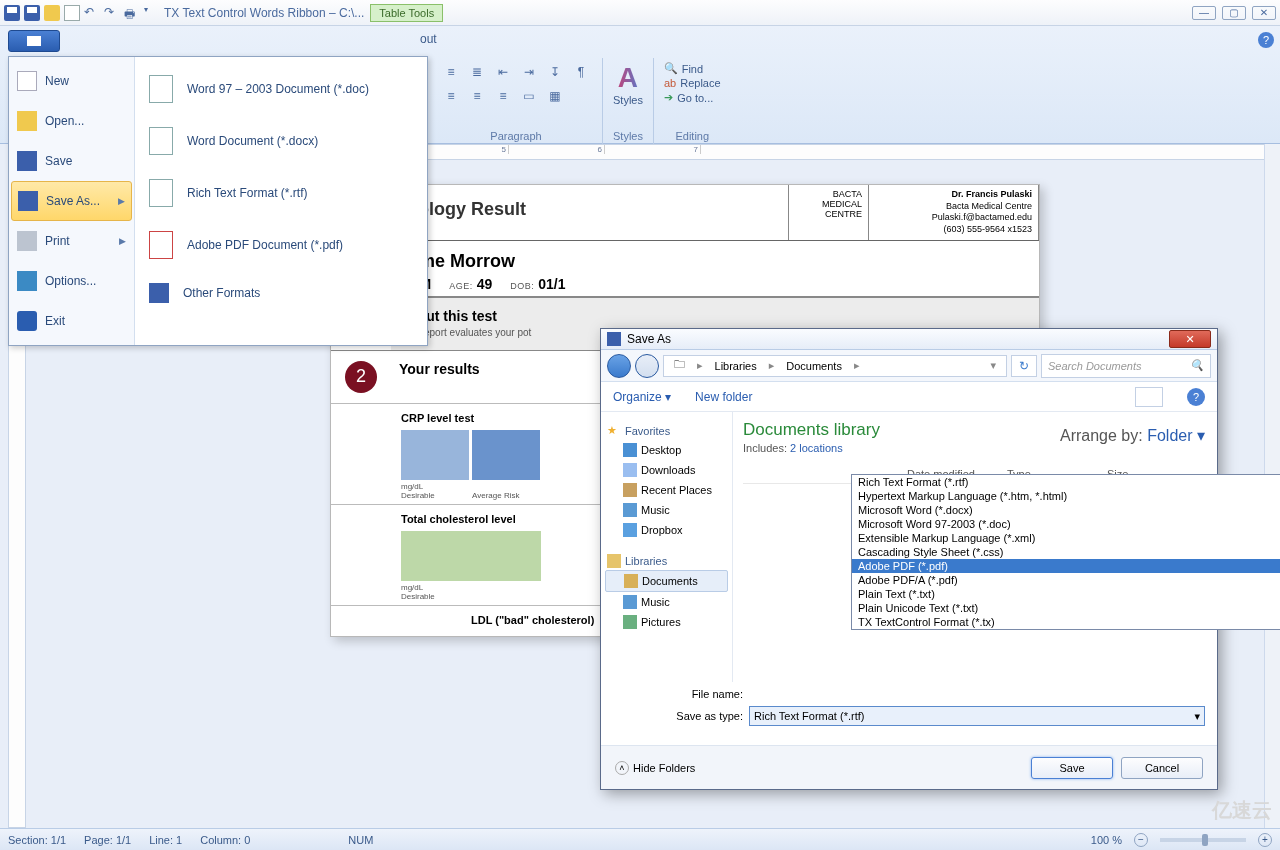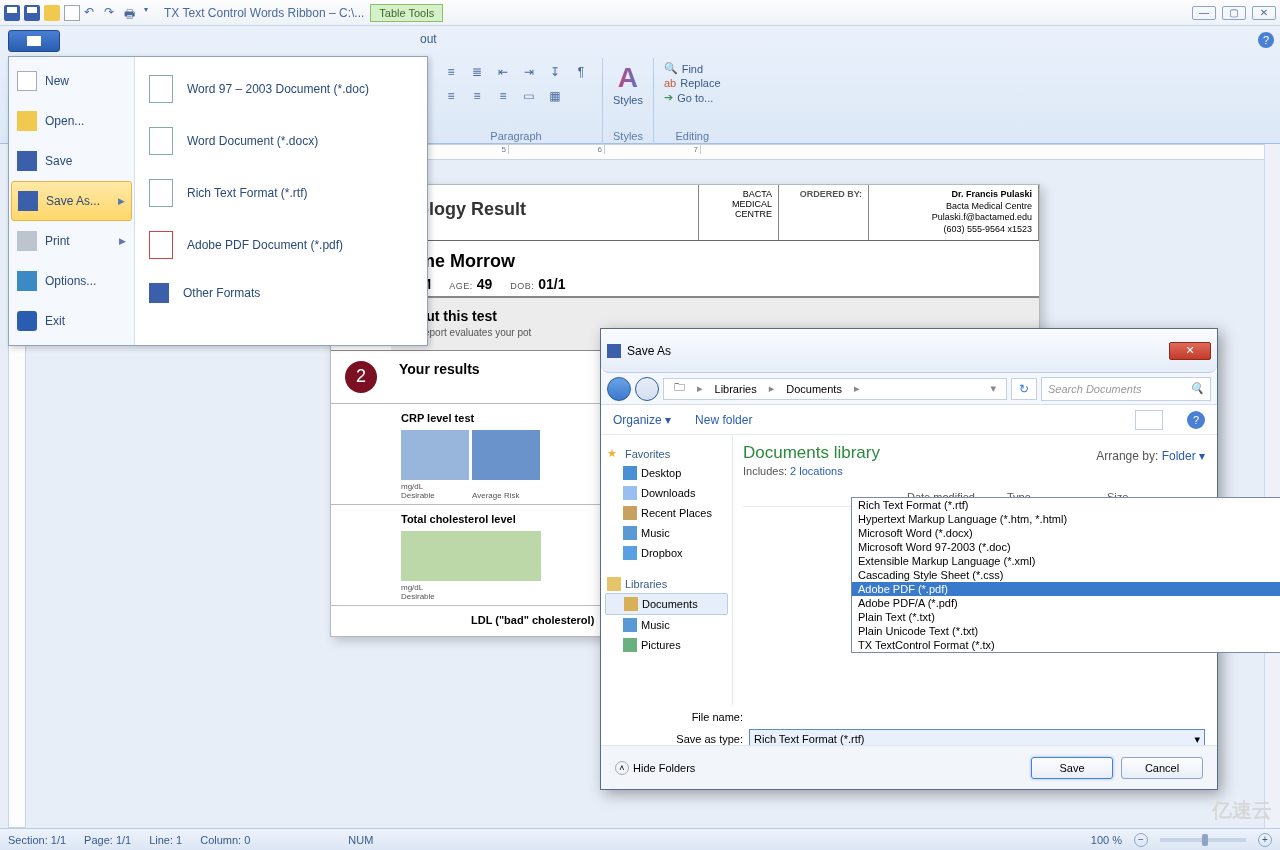--- a/index.html
+++ b/index.html
@@ -80,21 +80,21 @@
 .barzone{display:flex;height:50px;gap:3px;margin-bottom:2px;}
 .bar{flex:0 0 68px;}
 .bar.b1{background:#98b5db;}
 .bar.b2{background:#6a93cc;}
 .bar.g{background:#bdd8a8;flex:0 0 140px;}
 .barcap{display:flex;gap:3px;font-size:8px;color:#555;}
 .barcap span{flex:0 0 68px;}
 
 
 .saveas { position:absolute; left:600px; top:328px; width:618px; height:462px; background:#fff; border:1px solid #5a6a8a; box-shadow:4px 4px 14px rgba(0,0,0,.35); z-index:100;}
-.sa-title{height:44px;background:linear-gradient(#fafcff,#e6edf8);border-bottom:1px solid #b9cce6;display:flex;align-items:center;padding:0 6px;border-radius:8px;}
+.sa-title{height:21px;background:linear-gradient(#fafcff,#e6edf8);border-bottom:1px solid #b9cce6;display:flex;align-items:center;padding:0 6px;}
 .sa-title .ico{width:14px;height:14px;background:#3b5fab;margin-right:6px;}
 .sa-close{margin-left:auto;width:42px;height:18px;background:linear-gradient(#e06a5a,#c43a2a);border:1px solid #8a2a1a;border-radius:2px;color:#fff;font-size:11px;display:flex;align-items:center;justify-content:center;}
 .sa-nav{height:32px;background:#f4f7fc;border-bottom:1px solid #d3dfef;display:flex;align-items:center;padding:0 6px;gap:4px;}
 .navbtn{width:24px;height:24px;border-radius:50%;background:linear-gradient(#6aa3e6,#3a7acc);border:1px solid #2a5aa0;}
 .navbtn.fwd{background:linear-gradient(#e8eef8,#d3dfef);}
 .crumb{flex:1;height:22px;border:1px solid #c3d0e4;background:#fff;display:flex;align-items:center;font-size:11px;padding:0 4px;}
 .crumb span{padding:0 6px;}
 .crumb .sep{color:#888;}
 .refresh{width:26px;height:22px;border:1px solid #c3d0e4;background:#fff;display:flex;align-items:center;justify-content:center;color:#3a7acc;}
 .searchbx{width:170px;height:24px;border:1px solid #c3d0e4;background:#fff;padding:0 6px;color:#999;font-style:italic;font-size:11px;display:flex;align-items:center;}
@@ -115,21 +115,21 @@
 .tico.clock{background:#c8a060;}
 .tico.music{background:#5a9ad4;}
 .tico.dbx{background:#5aa0e0;}
 .tico.lib{background:#e6c46a;}
 .tico.doc{background:#d8b058;}
 .tico.pic{background:#6ab080;}
 .sa-main{flex:1;position:relative;padding:8px 10px;}
 .libtitle{color:#2a8a3a;font-size:17px;}
 .libsub{font-size:11px;color:#555;margin-top:2px;}
 .libsub a{color:#2a5db0;}
-.arrange{position:absolute;right:12px;top:14px;font-size:12px;color:#555;}
+.arrange{position:absolute;right:12px;top:14px;font-size:16px;color:#555;}
 .arrange a{color:#2a5db0;}
 .cols{display:flex;margin-top:14px;font-size:11px;color:#555;border-bottom:1px solid #e8e8e8;padding-bottom:3px;}
 .cols span:nth-child(1){flex:1;}
 .cols span{width:100px;}
 .filerow{display:flex;font-size:11px;padding:4px 0;}
 .filerow span:nth-child(1){flex:1;}
 .filerow span{width:100px;color:#666;}
 
 
 .typelist{position:absolute;left:118px;top:62px;width:476px;background:#fff;border:1px solid #7a8aa8;font-size:11px;z-index:5;}
@@ -291,21 +291,20 @@
   </div>
 </div>
 
 <div class="workspace">
   <div class="hruler"><span>1</span><span>2</span><span>3</span><span>4</span><span>5</span><span>6</span><span>7</span></div>
   <div class="vruler"></div>
   <div class="page">
     <div class="doc-header-row">
       <div class="doc-title">ork Cardiology Result</div>
       <div class="doc-cell small">BACTA MEDICAL CENTRE</div>
-      <div class="doc-cell med">ORDERED BY:</div>
       <div class="doc-cell addr">
         <b>Dr. Francis Pulaski</b><br>
         <span>Bacta Medical Centre</span><br>
         <span>Pulaski.f@bactamed.edu</span><br>
         <span>(603) 555-9564 x1523</span>
       </div>
     </div>
     <div class="patient-row">
       <span class="val" style="font-size:18px">erome Morrow</span>
     </div>

